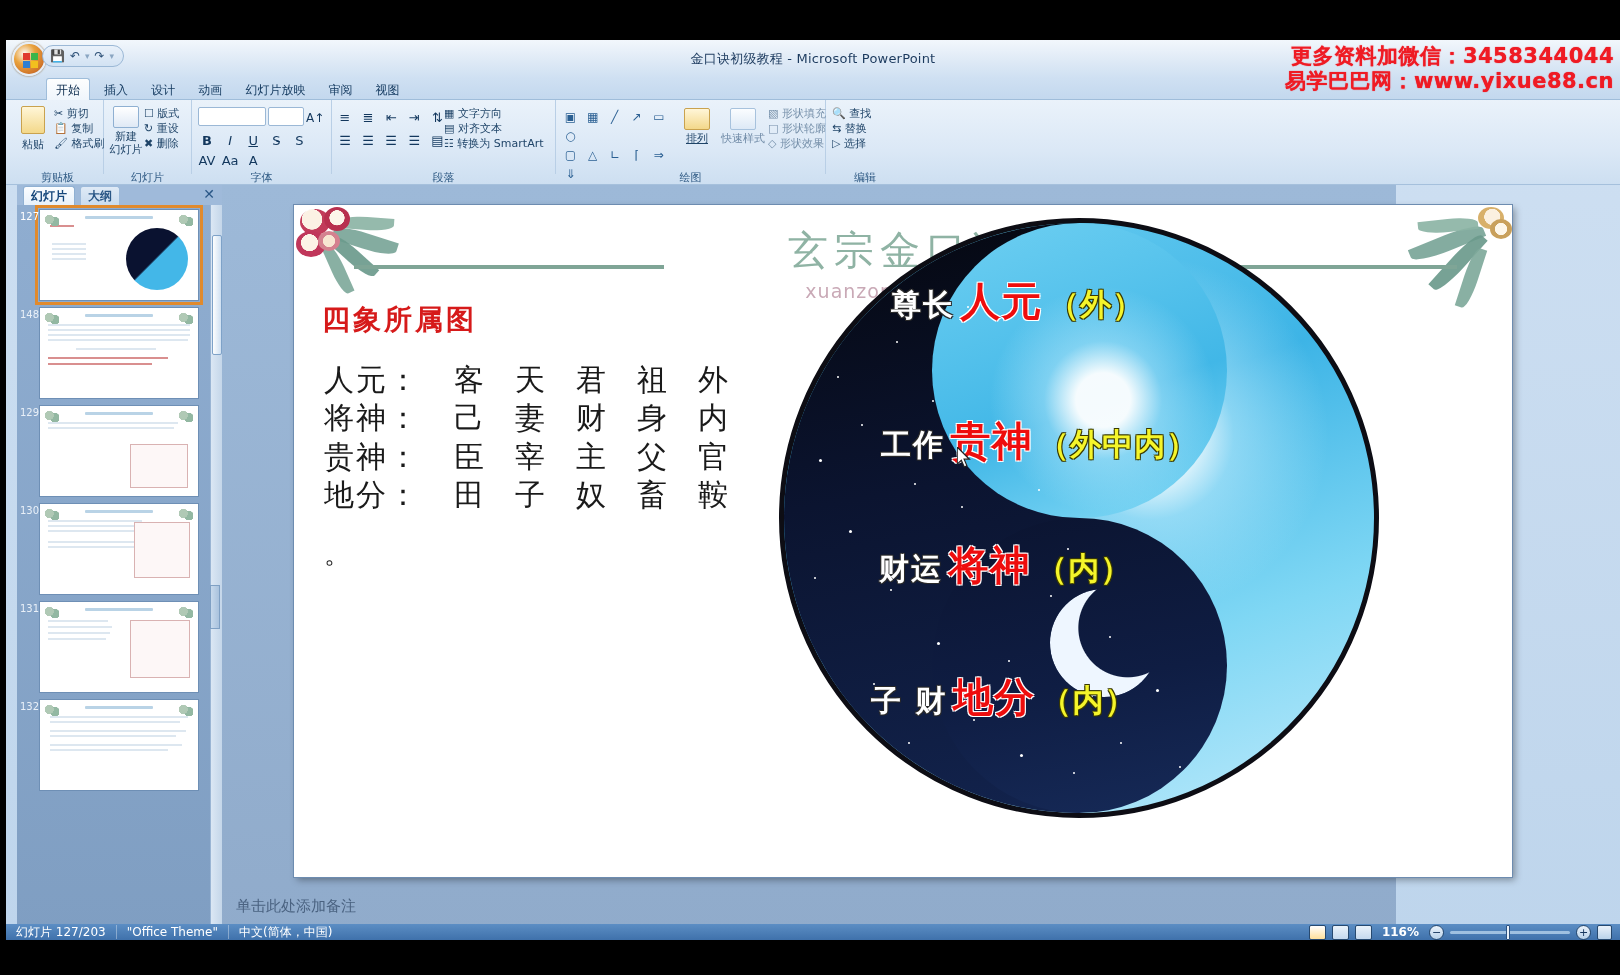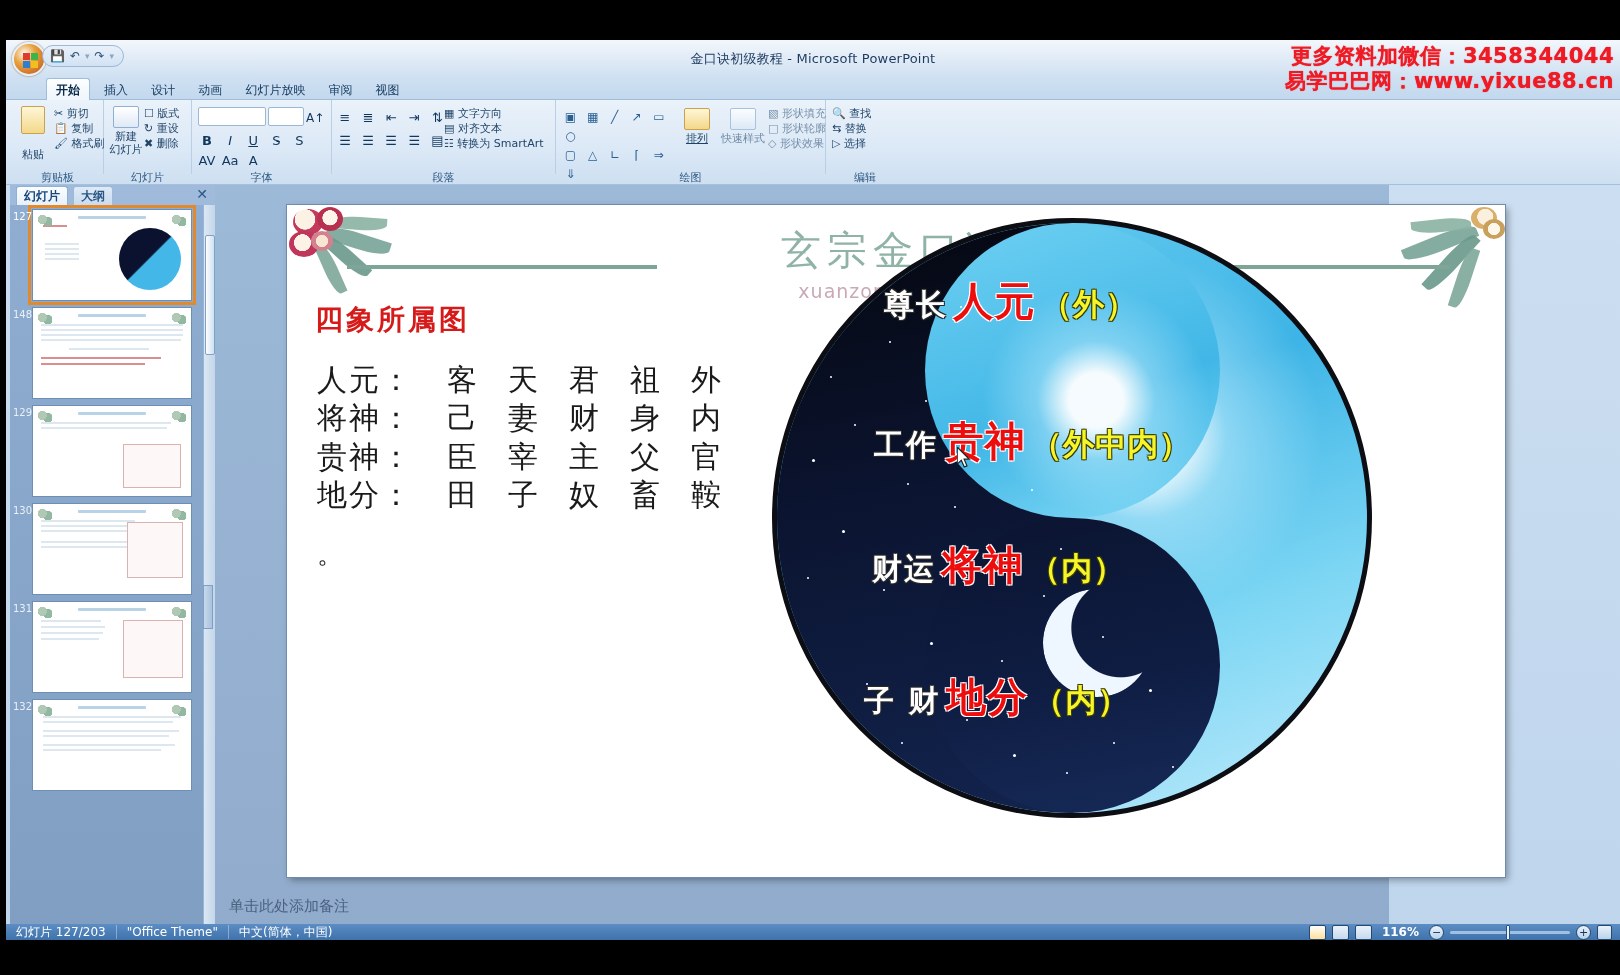--- a/index.html
+++ b/index.html
@@ -35,21 +35,21 @@
               linear-gradient(#e03b2f,#e03b2f) left top/7px 7px no-repeat,
               linear-gradient(#3bb54a,#3bb54a) right top/7px 7px no-repeat,
               linear-gradient(#2e7fd0,#2e7fd0) left bottom/7px 7px no-repeat,
               linear-gradient(#f2c01e,#f2c01e) right bottom/7px 7px no-repeat;}
 
   
   .tabsrow { position:relative; height:22px; background:linear-gradient(180deg,#cfe0f2,#c3d8ee);
              border-bottom:1px solid #9fbdda; padding-left:40px;}
   .tab { display:inline-block; font-size:12px; color:#13395f; padding:2px 9px 2px 9px; line-height:18px;}
   .tab.active { background:linear-gradient(180deg,#fdfefe,#eef5fc); border:1px solid #9fbdda;
-                border-bottom:none; border-radius:3px 3px 0 0; color:#0b2b4d; font-weight:bold;}
+                border-bottom:none; border-radius:3px 3px 0 0; color:#0b2b4d; font-weight:normal;}
 
   
   .ribbon { position:relative; height:85px; background:linear-gradient(180deg,#eaf2fa 0%,#dbe8f6 60%,#cddff1 100%);
             border-bottom:1px solid #a5c0dc; }
   .grp { position:absolute; top:0; height:74px; border-right:1px solid #b9cfe6; }
   .grp .glabel { position:absolute; bottom:-11px; left:0; width:100%; text-align:center;
                  font-size:11px; color:#2f5a84; }
   .mini { font-size:11px; color:#1f4468; line-height:15px; white-space:nowrap;}
   .bigbtn { text-align:center; font-size:11px; color:#1f4468; line-height:13px;}
   .sqicon { background:linear-gradient(180deg,#fff6d8,#f3d88a); border:1px solid #c9a24e; border-radius:2px;}
@@ -58,21 +58,21 @@
            font-size:13px; color:#12375d; }
   .shapecell { display:inline-block; width:17px; height:15px; text-align:center; line-height:15px;
                font-size:12px; color:#2a5f92;}
 
   
   .wm { position:absolute; right:6px; top:44px; z-index:60; text-align:right; line-height:1.18;}
   .wm div { color:#ef1b24; font-weight:bold; font-size:21px; letter-spacing:.5px;
             text-shadow:0 0 1px #ef1b24; white-space:nowrap;}
 
   
-  .workspace { position:absolute; left:4px; top:145px; width:1379px; height:755px;
+  .workspace { position:absolute; left:11px; top:145px; width:1379px; height:755px;
                background:linear-gradient(180deg,#9db9d8,#90abcb);}
 
   
   .pane { position:absolute; left:0; top:0; width:205px; height:755px;
           background:linear-gradient(180deg,#b9cde6,#9fb8d6);}
   .pane-tabs { position:relative; height:20px; padding-left:6px; background:#9fbada;}
   .ptab { display:inline-block; font-size:12px; font-weight:bold; color:#17487c; padding:1px 7px;}
   .ptab.sel { background:linear-gradient(180deg,#fbfdff,#e6f0fa); border:1px solid #8fb0d2;
               border-bottom:none; border-radius:3px 3px 0 0;}
   .ptab.alt { background:linear-gradient(180deg,#dfeaf6,#c8dbee); border:1px solid #9dbada;
@@ -220,21 +220,21 @@
       <span class="tab">幻灯片放映</span>
       <span class="tab">审阅</span>
       <span class="tab">视图</span>
     </div>
 
     <div class="ribbon">
 
       <div class="grp" style="left:6px; width:92px;">
         <div style="position:absolute; left:4px; top:6px; width:34px; text-align:center;">
           <div class="sqicon" style="width:24px;height:28px;margin:0 auto;"></div>
-          <div class="bigbtn" style="margin-top:14px;">粘贴</div>
+          <div class="bigbtn" style="margin-top:4px;">粘贴</div>
         </div>
         <div style="position:absolute; left:42px; top:6px;">
           <div class="mini">✂ <span>剪切</span></div>
           <div class="mini">📋 <span>复制</span></div>
           <div class="mini">🖌 <span>格式刷</span></div>
         </div>
         <div class="glabel">剪贴板</div>
       </div>
 
       <div class="grp" style="left:98px; width:88px;">

